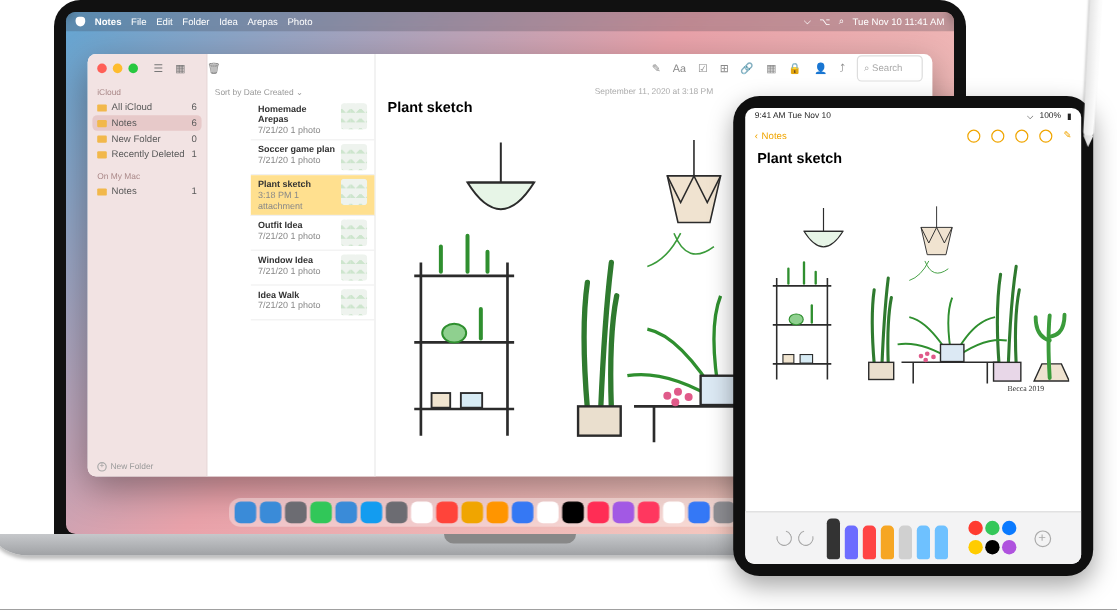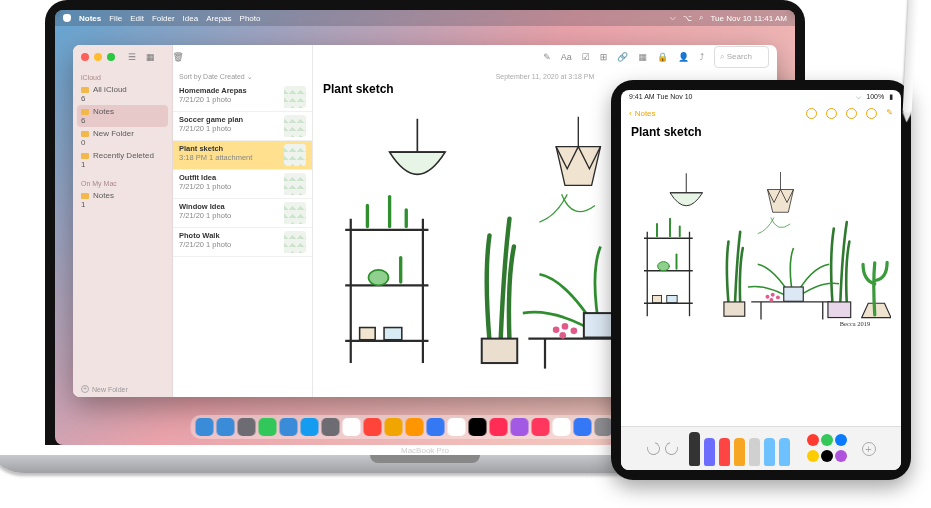--- a/index.html
+++ b/index.html
@@ -58,33 +58,33 @@
   .dot.r{background:#ff5f57;} .dot.y{background:#febc2e;} .dot.g{background:#28c840;}
   .toolbar-icons{display:flex;gap:10px;font-size:9px;color:#777;margin-left:8px;}
   .toolbar-right{margin-left:auto;display:flex;gap:10px;align-items:center;font-size:9px;color:#888;}
   .search{border:1px solid #ddd;border-radius:4px;padding:5px 5px;font-size:8px;color:#aaa;width:55px;}
   
   .col-side{
     width:100px; background:#f2e3e3; border-right:1px solid #e6d8d8;
     padding-top:26px; font-size:8px; color:#5a5a5a;
   }
   .side-sec{padding:3px 8px 2px;color:#a88; font-size:7px;}
-  .side-item{display:flex;justify-content:space-between;padding:2px 8px;flex-direction:column;}
+  .side-item{display:flex;justify-content:space-between;padding:2px 8px;}
   .side-item.sel{background:#e7c9c9;border-radius:4px;margin:0 4px;padding:2px 4px;}
   .side-folder{display:flex;gap:4px;align-items:center;}
   .folder-ic{width:8px;height:6px;background:#f2b84b;border-radius:1px;}
   .new-folder{position:absolute;bottom:4px;left:8px;font-size:7px;color:#999;display:flex;gap:3px;align-items:center;}
   .plus-ic{width:8px;height:8px;border:1px solid #aaa;border-radius:50%;font-size:7px;line-height:6px;text-align:center;}
   
   .col-list{
     width:140px; border-right:1px solid #e9e9e9; padding-top:26px;
     font-size:7.5px; color:#333; background:#fff;
   }
   .sort{padding:2px 6px;color:#999;font-size:7px;}
-  .note-item{display:flex;padding:3px 6px;border-bottom:1px solid #f0f0f0;gap:4px;}
+  .note-item{display:flex;padding:3px 6px;border-bottom:1px solid #f0f0f0;gap:4px;margin-left:36px;}
   .note-item.sel{background:#ffe08f;}
   .note-txt{flex:1;}
   .note-title{font-weight:600;}
   .note-sub{color:#888;}
   .thumb{width:22px;height:22px;background:#eef3ee;border-radius:3px;flex-shrink:0;
     background-image:
       linear-gradient(45deg,#cde5cd 25%,transparent 25%),
       linear-gradient(-45deg,#cde5cd 25%,transparent 25%);
     background-size:8px 8px;}
   
@@ -350,21 +350,21 @@
               </div>
               <div class="note-item">
                 <div class="note-txt">
                   <div class="note-title">Window Idea</div>
                   <div class="note-sub">7/21/20   1 photo</div>
                 </div>
                 <div class="thumb"></div>
               </div>
               <div class="note-item">
                 <div class="note-txt">
-                  <div class="note-title">Photo Walk</div>
+                  <div class="note-title">Idea Walk</div>
                   <div class="note-sub">7/21/20   1 photo</div>
                 </div>
                 <div class="thumb"></div>
               </div>
             </div>
         </div>
 
         <div class="col-content">
           <div class="note-date">September 11, 2020 at 3:18 PM</div>
           <div class="note-head">Plant sketch</div>
@@ -395,21 +395,20 @@
           <span class="dock-ic" style="background: rgb(162, 89, 228);"></span>
           <span class="dock-ic" style="background: rgb(255, 55, 95);"></span>
           <span class="dock-ic" style="background: rgb(255, 255, 255);"></span>
           <span class="dock-ic" style="background: rgb(52, 120, 246);"></span>
           <span class="dock-ic" style="background: rgb(142, 142, 147);"></span>
           <span class="dock-ic" style="background: rgb(94, 92, 230);"></span>
           <span class="dock-ic" style="background: rgb(108, 108, 114);"></span>
         </div>
     </div>
   </div>
-  <div class="mac-label">MacBook Pro</div>
   <div class="mac-base">
       <div class="mac-notch"></div>
     </div>
 </div>
 
 <div class="ipad">
   <div class="ipad-screen">
     <div class="ipad-status">
       <span>9:41 AM  Tue Nov 10</span>
       <span class="right">

